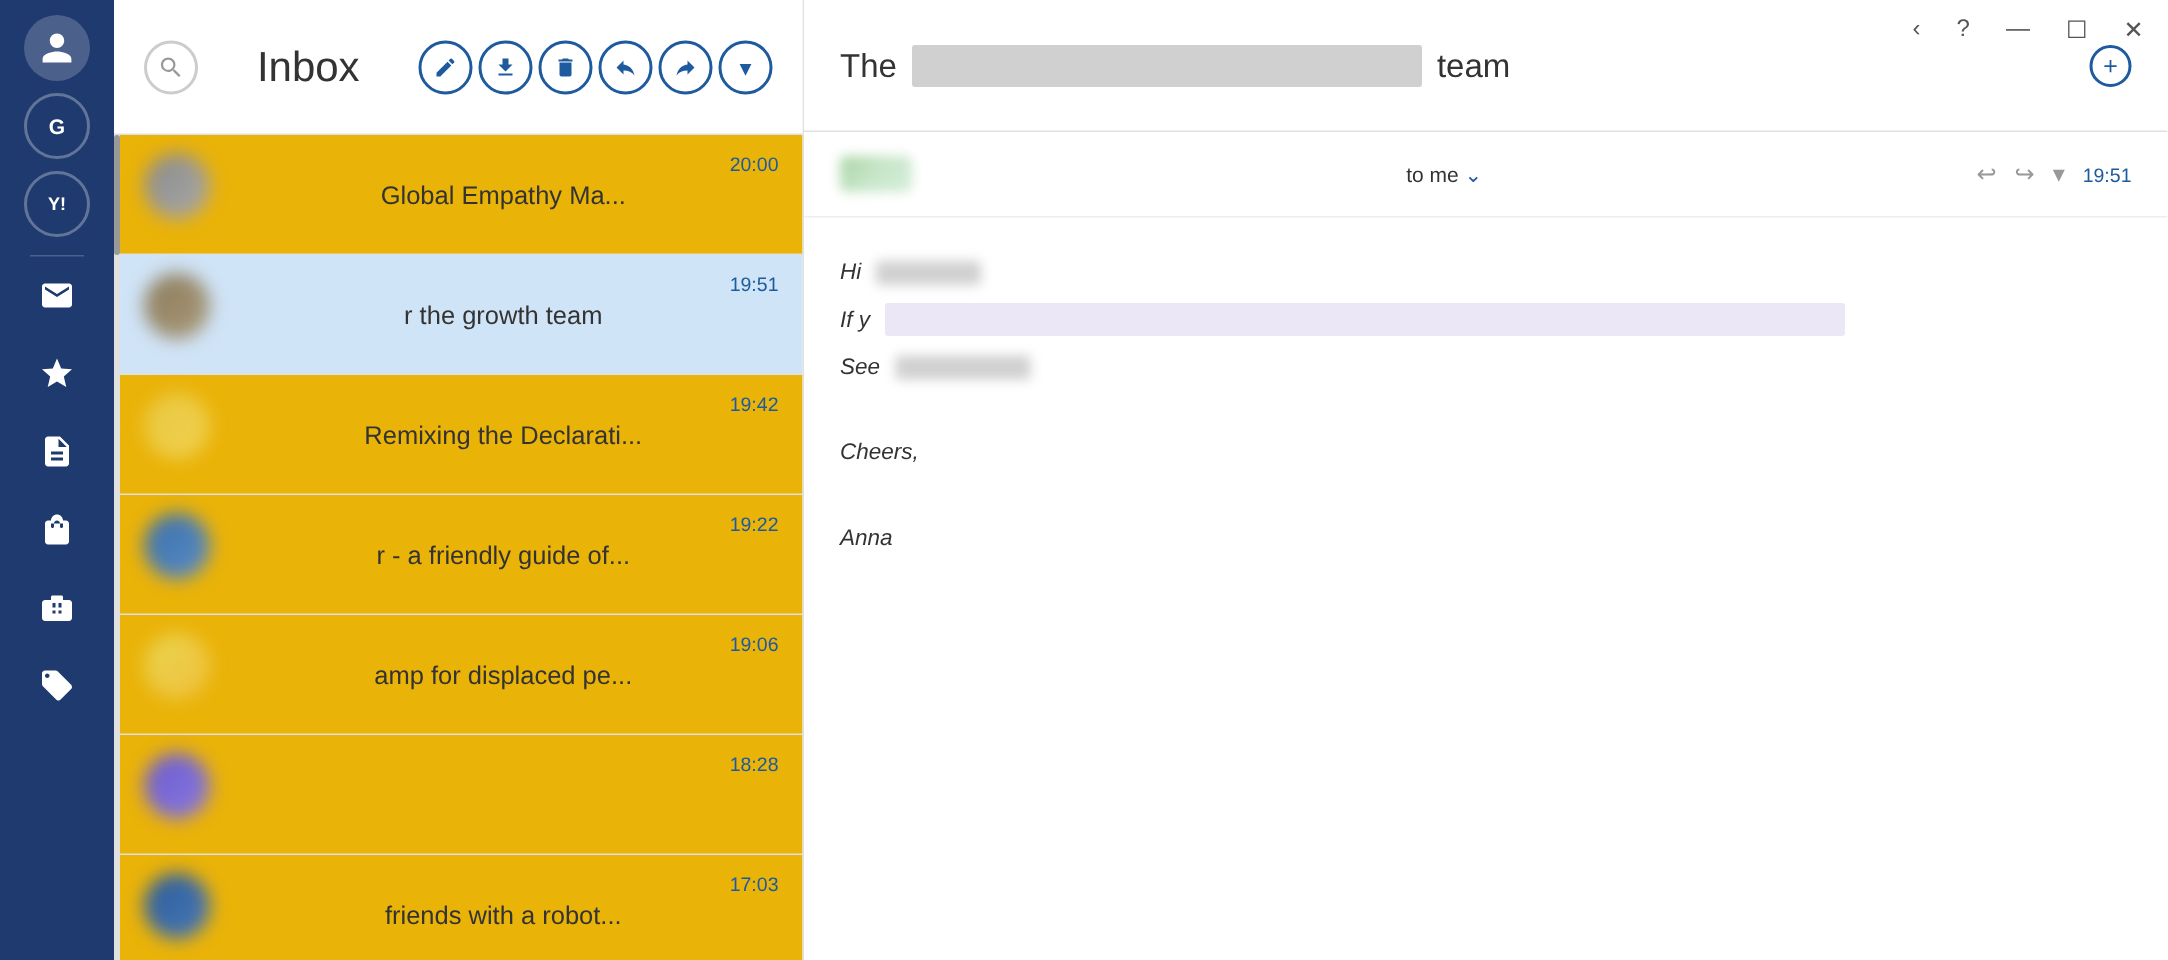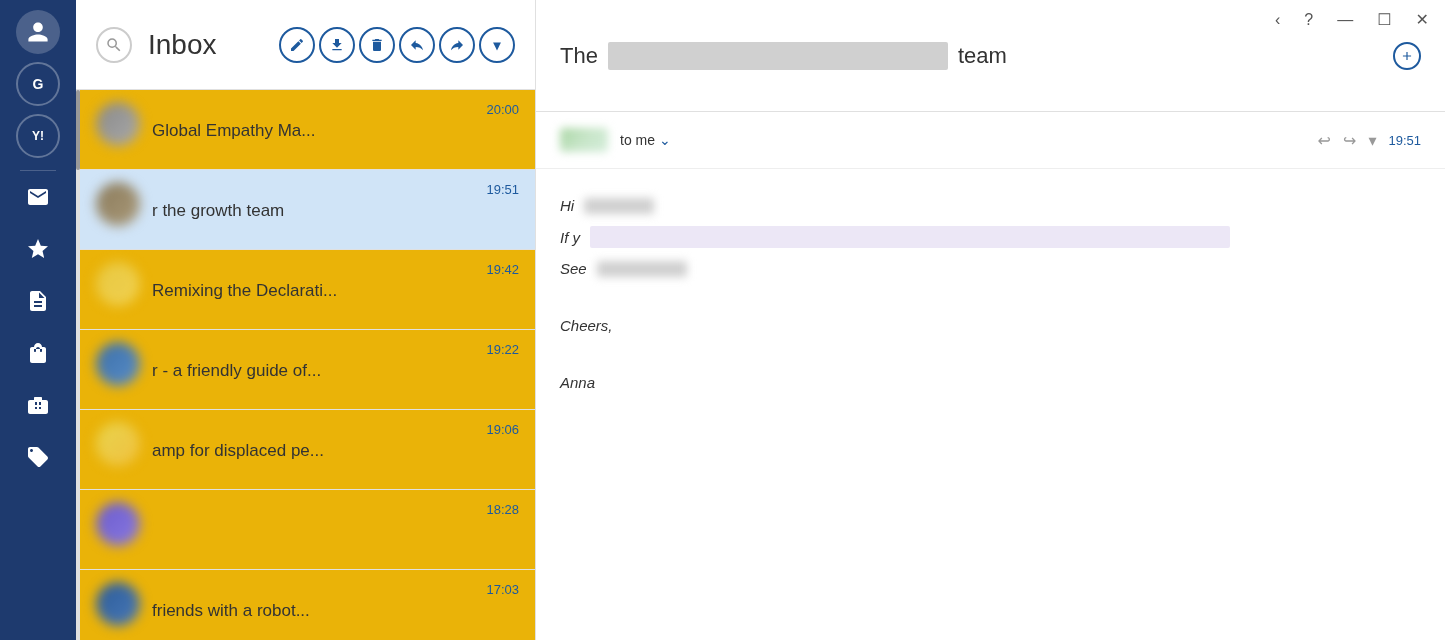--- a/index.html
+++ b/index.html
@@ -39,20 +39,21 @@
       height: 1px;
       background: rgba(255,255,255,0.2);
       margin: 4px 0;
     }
 
     
     .main-content {
       display: flex;
       flex: 1;
       height: 640px;
+      text-align: center;
     }
 
     
     .email-list-panel {
       width: 460px;
       height: 640px;
       display: flex;
       flex-direction: column;
       border-right: 1px solid #e0e0e0;
       flex-shrink: 0;
@@ -183,21 +184,21 @@
     
     .reading-pane {
       flex: 1;
       display: flex;
       flex-direction: column;
       background: #fff;
     }
 
     
     .reading-header {
-      height: 112px;
+      height: 88px;
       display: flex;
       align-items: center;
       padding: 0 24px;
       border-bottom: 1px solid #e0e0e0;
       gap: 12px;
     }
     .email-subject-header {
       font-size: 22px;
       font-weight: 300;
       color: #333;

